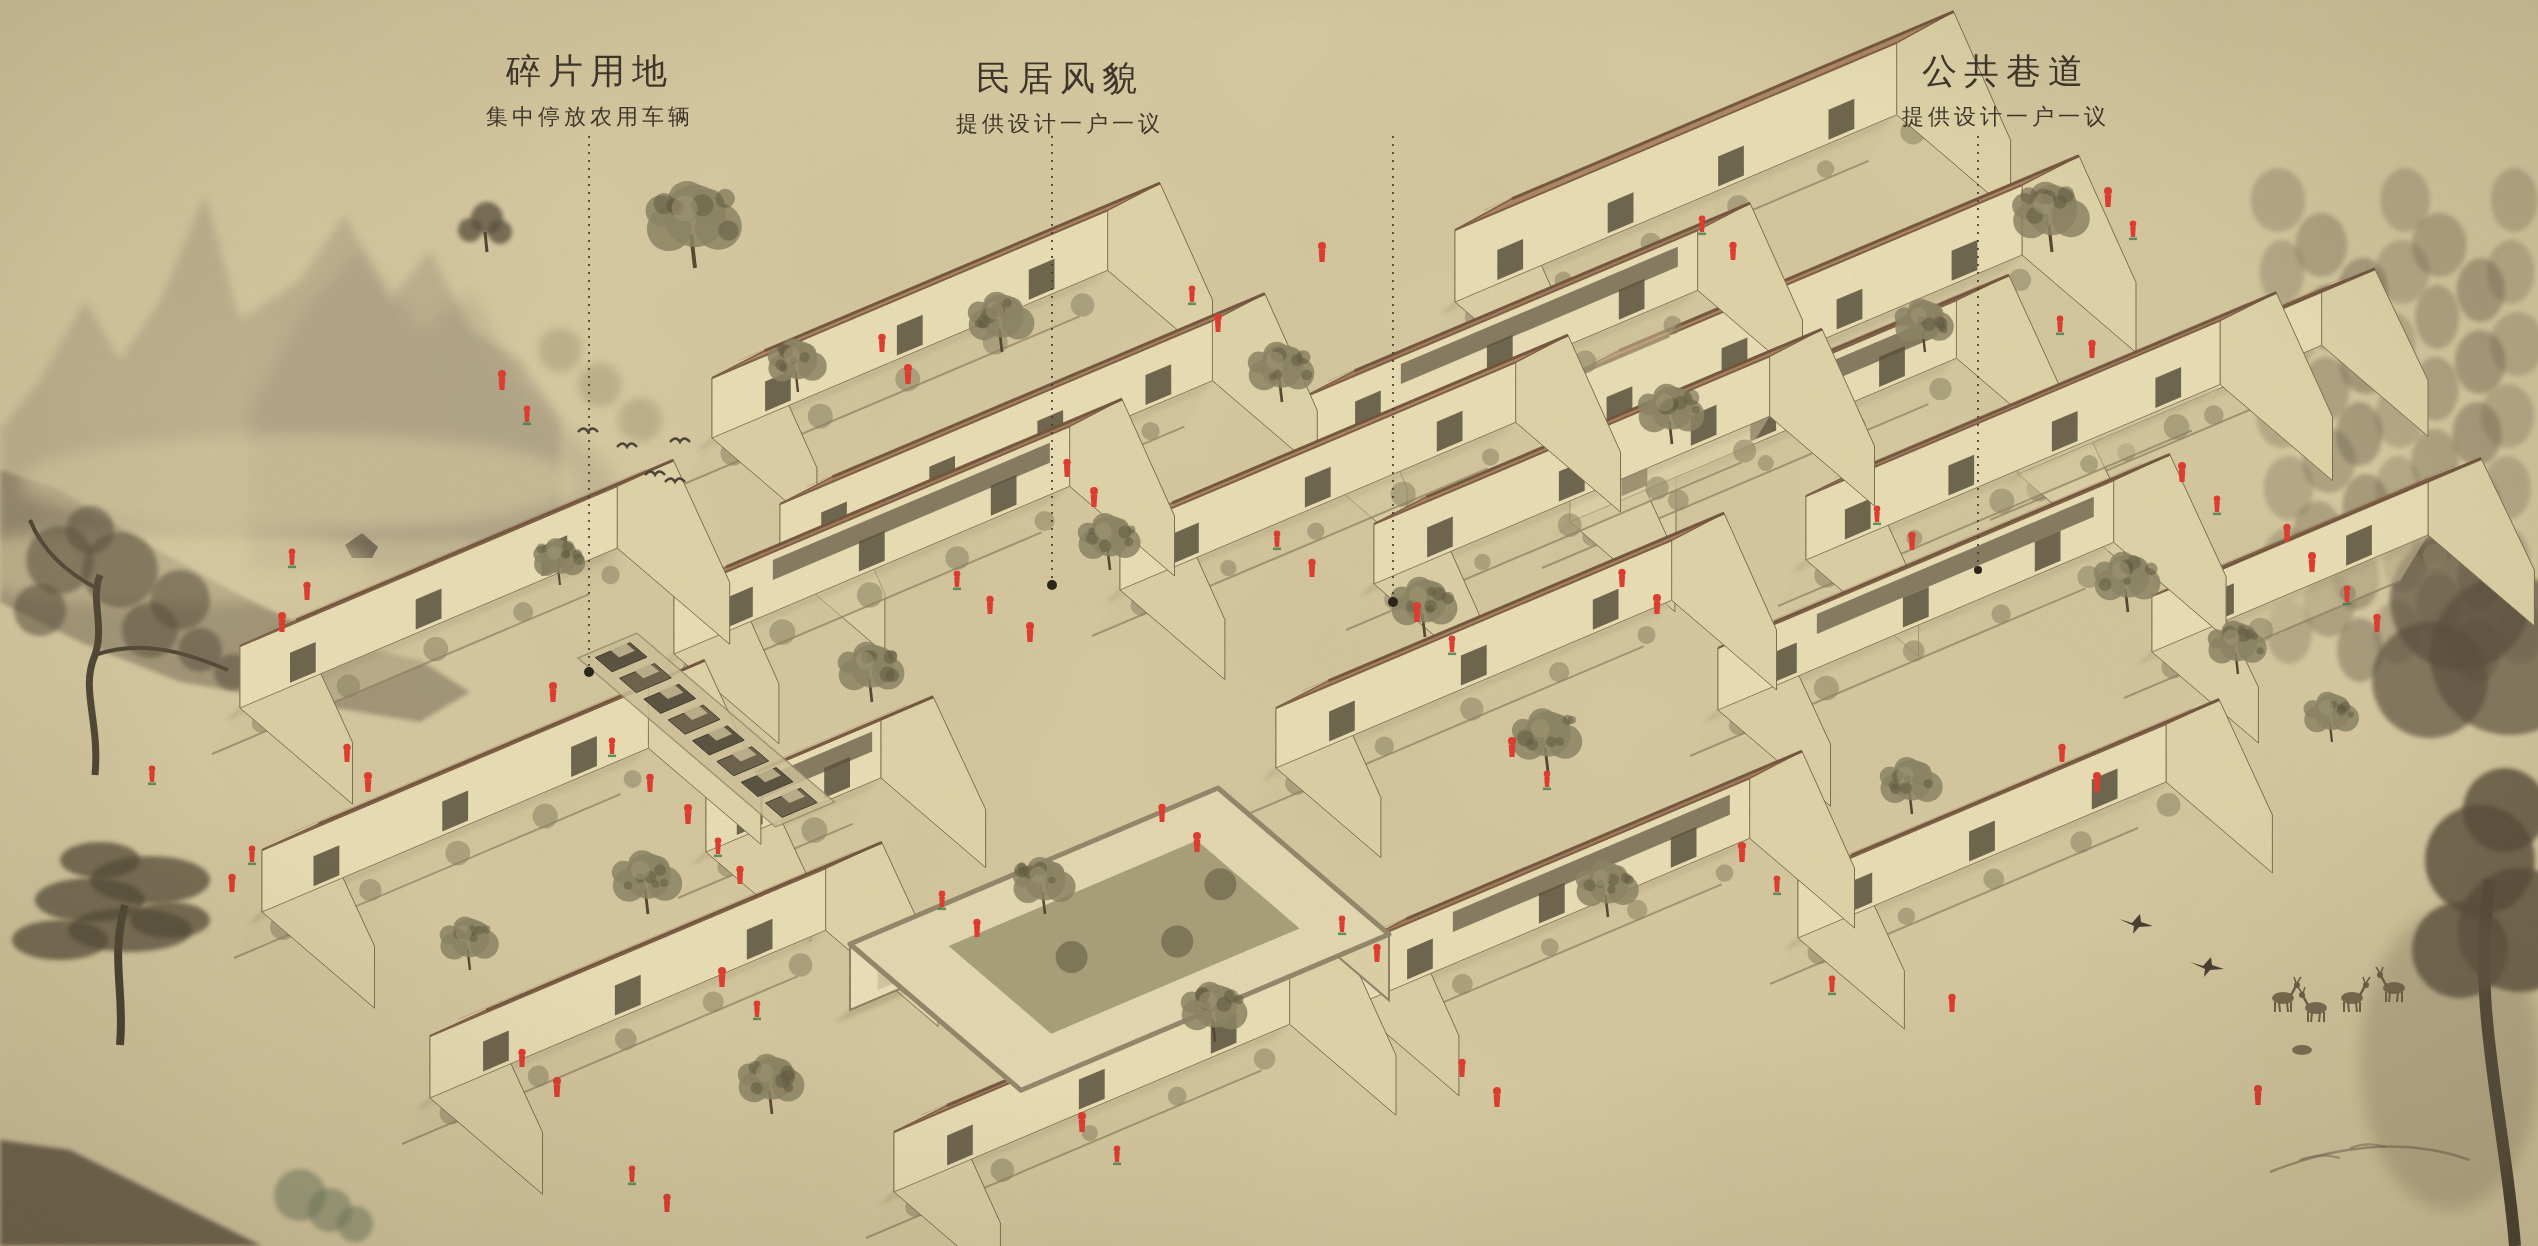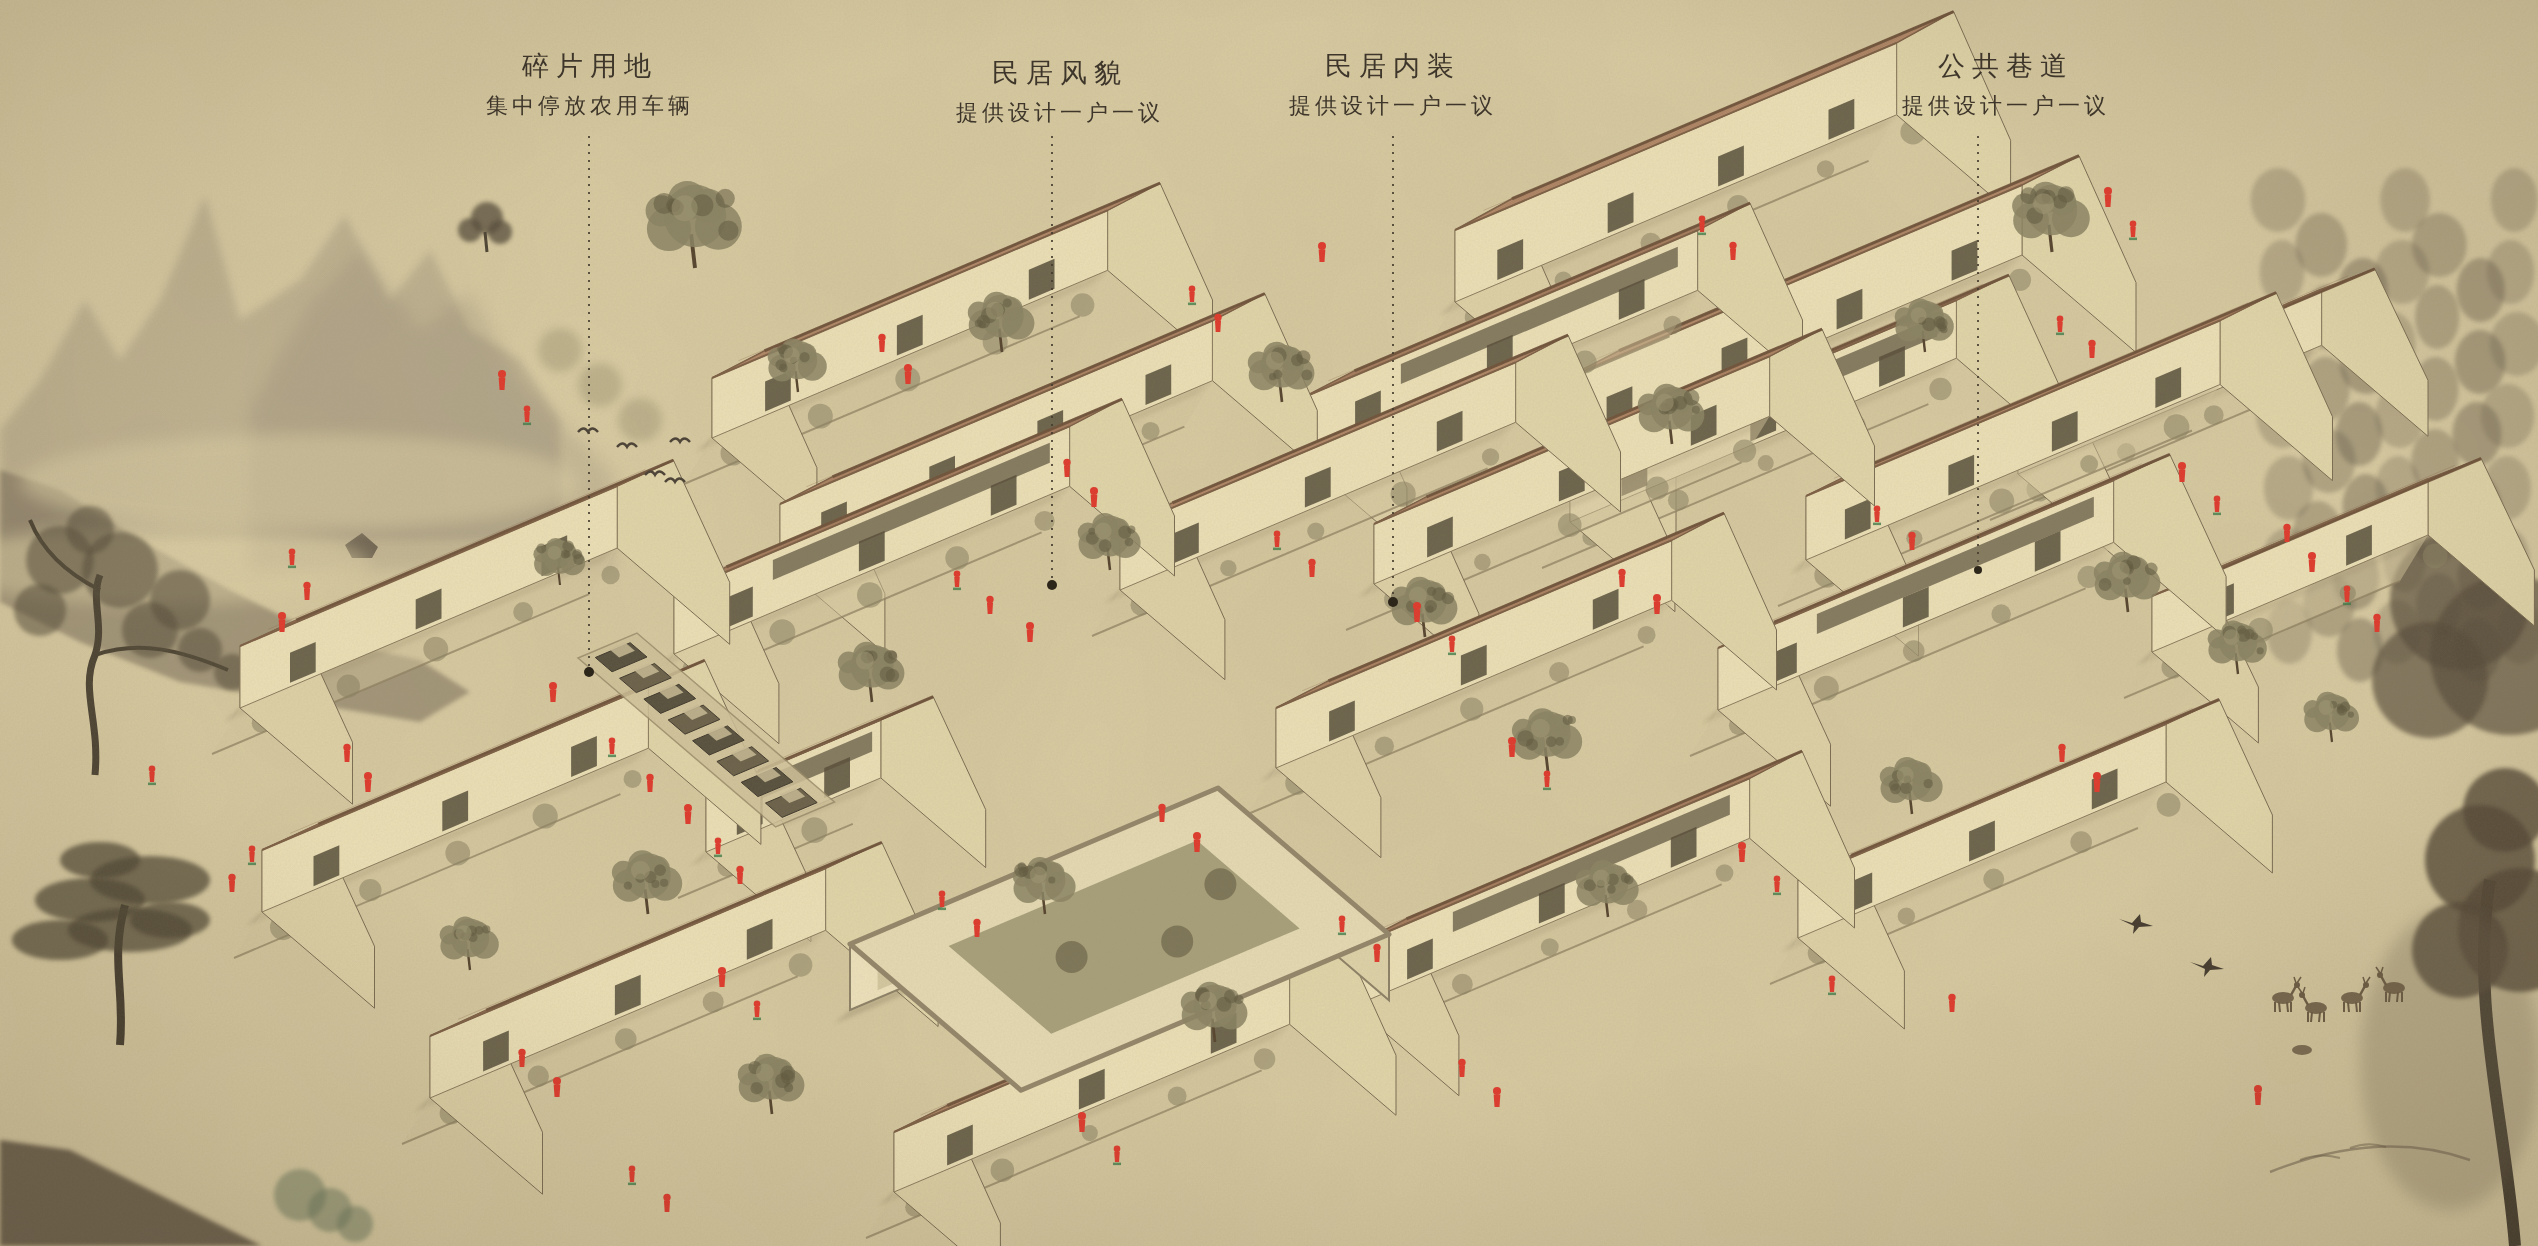--- a/index.html
+++ b/index.html
@@ -1,21 +1,21 @@
 <!DOCTYPE html>
 <html><head>
 <meta charset="utf-8">
 <style>
   html,body{margin:0;padding:0;background:#b7a87f;}
   #stage{position:relative;width:2538px;height:1246px;overflow:hidden;background:#d9cca3;
          font-family:"DejaVu Serif","Liberation Serif",serif;}
   #scene{position:absolute;left:0;top:0;z-index:1;}
   #ann-layer{position:absolute;left:0;top:0;width:100%;height:100%;z-index:3;pointer-events:none;}
   .annotation{position:absolute;transform:translateX(-50%);text-align:center;color:#3e362a;}
-  .ann-title{font-size:27px;letter-spacing:7px;white-space:nowrap;margin-bottom:7px;}
+  .ann-title{font-size:35px;letter-spacing:7px;white-space:nowrap;margin-bottom:7px;}
   .ann-sub{font-size:22px;letter-spacing:4px;white-space:nowrap;}
 </style>
 </head>
 <body>
 
 <div id="stage">
   <svg id="scene" width="2538" height="1246" viewBox="0 0 2538 1246">
       <defs>
         <filter id="fb2" x="-40%" y="-40%" width="180%" height="180%">
           <feGaussianBlur stdDeviation="2"></feGaussianBlur>
@@ -1941,22 +1941,18 @@
 
   <div id="ann-layer">
     <div class="annotation" style="left: 590px; top: 48px;">
       <div class="ann-title">碎片用地</div>
       <div class="ann-sub">集中停放农用车辆</div>
     </div>
     <div class="annotation" style="left: 1060px; top: 48px; margin-top: 7px;">
       <div class="ann-title">民居风貌</div>
       <div class="ann-sub">提供设计一户一议</div>
     </div>
-    <div class="annotation" style="left: 1393px; top: 48px;">
-      <div class="ann-title">民居内装</div>
-      <div class="ann-sub">提供设计一户一议</div>
-    </div>
     <div class="annotation" style="left: 1982px; top: 48px; margin-left: 24px;">
       <div class="ann-title">公共巷道</div>
       <div class="ann-sub">提供设计一户一议</div>
     </div>
   </div>
 </div>
 
 </body></html>

